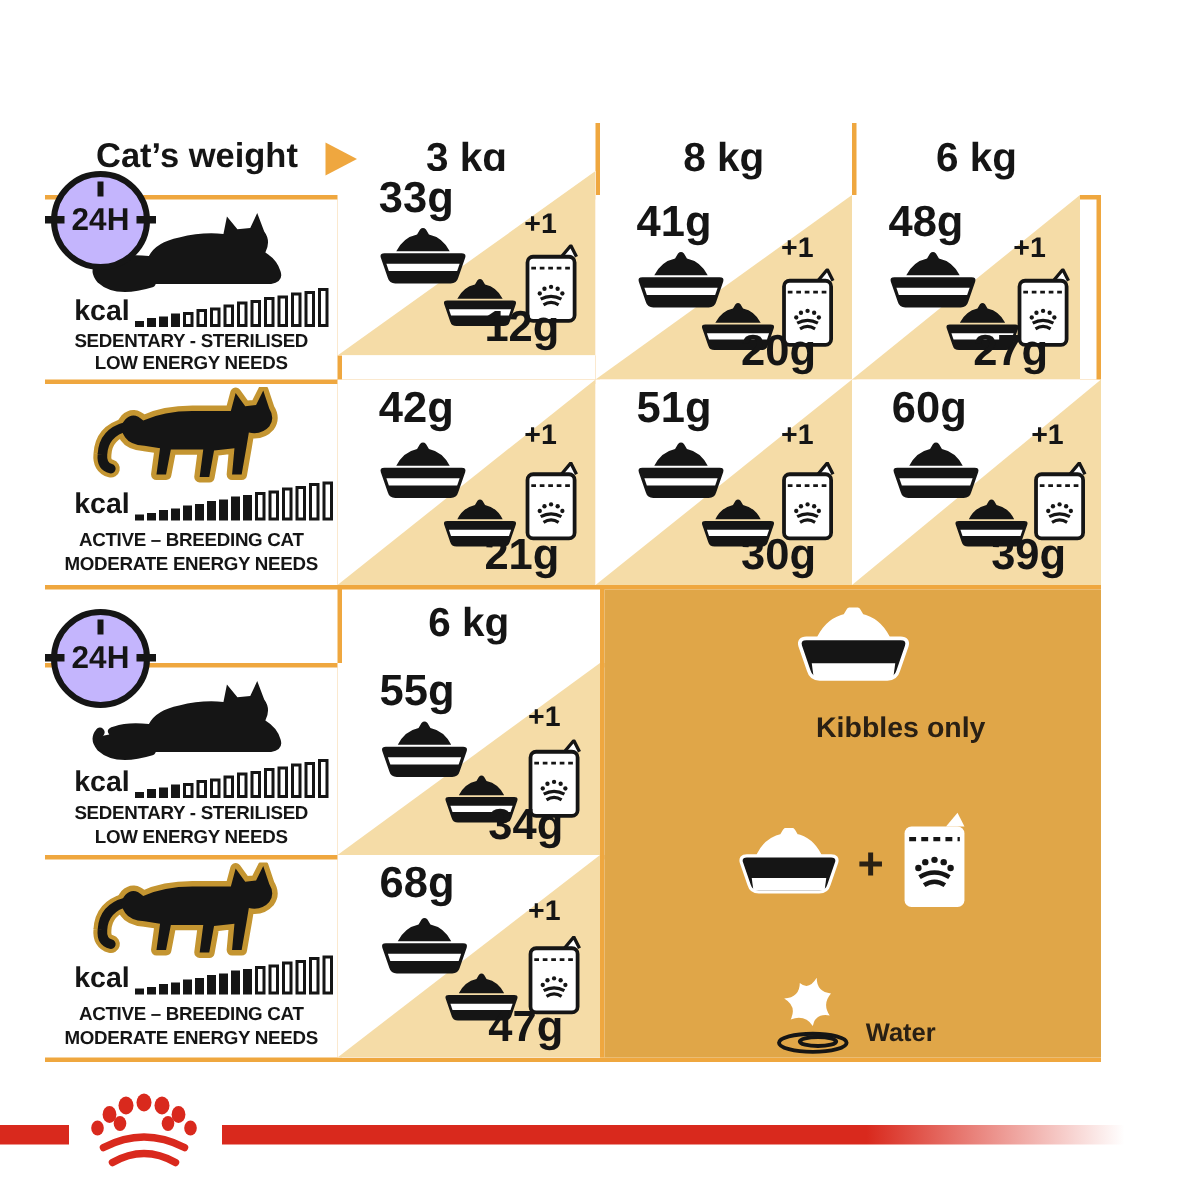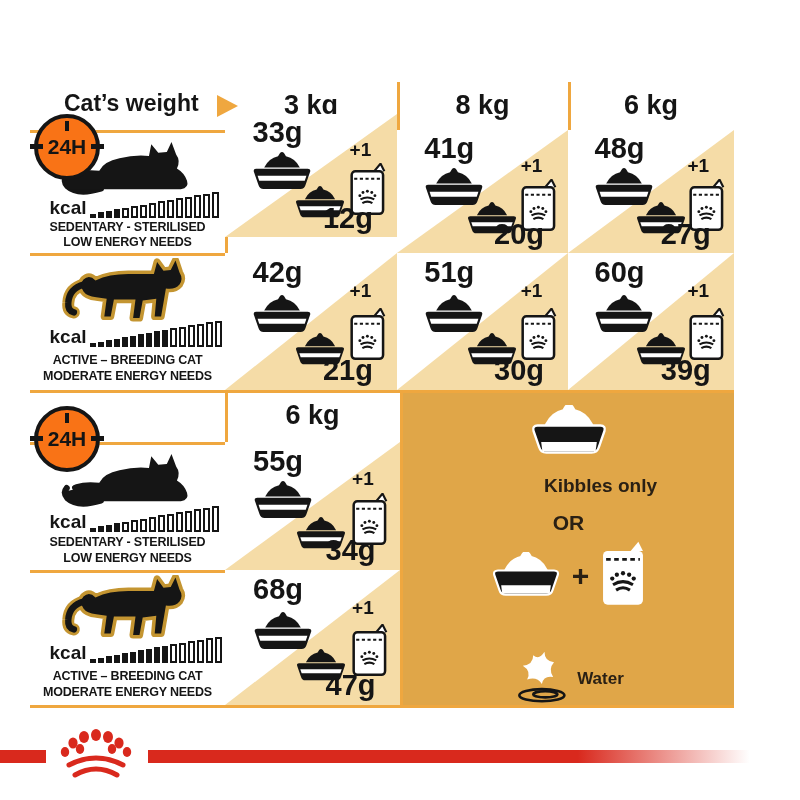--- a/index.html
+++ b/index.html
@@ -8,21 +8,21 @@
   .abs{position:absolute;}
   #main-title{position:absolute;left:0;top:4px;width:100%;text-align:center;
     font-size:44px;font-weight:800;letter-spacing:-1px;color:#d9291d;white-space:nowrap;}
   .line{position:absolute;background:#efa73f;}
   .weight-label{font-size:23px;font-weight:700;white-space:nowrap;}
   .arrow-right{width:0;height:0;border-top:11px solid transparent;border-bottom:11px solid transparent;
     border-left:21px solid #efa73f;}
   .col-head{position:absolute;text-align:center;font-size:27px;font-weight:700;}
   
   .badge{position:absolute;width:66px;height:66px;border-radius:50%;border:4px solid #151515;
-    background:#f97316;box-sizing:border-box;z-index:5;}
+    background:#c4b5fd;box-sizing:border-box;z-index:5;}
   .badge .tick{position:absolute;top:3px;left:50%;width:4px;height:10px;background:#151515;transform:translateX(-50%);}
   .badge .blabel{position:absolute;top:17px;left:0;width:100%;text-align:center;font-size:21px;font-weight:800;}
   .badge .dash{position:absolute;top:26px;width:13px;height:5px;background:#151515;}
   .badge .dash.l{left:-8px;} .badge .dash.r{right:-8px;}
   
   .rowlabel{position:absolute;}
   .catwrap{position:absolute;left:0;top:4%;width:100%;text-align:center;}
   .kcalrow{position:absolute;left:10%;top:47%;height:30px;display:flex;align-items:flex-end;}
   .kcalrow .kcal{font-size:19px;font-weight:800;margin-right:4px;line-height:20px;}
   .bars{display:flex;align-items:flex-end;}
@@ -46,21 +46,21 @@
   #legend .cen{position:absolute;left:0;width:100%;text-align:center;font-weight:800;}
   #legend .bowl1{top:12px;}
   #legend .t-kibbles{top:82px;font-size:19px;margin-left:32px;}
   #legend .t-or{top:118px;font-size:21px;}
   #legend .mixrow{position:absolute;left:0;top:148px;width:100%;display:flex;justify-content:center;
     align-items:center;gap:10px;}
   #legend .plus-sign{font-size:30px;font-weight:800;line-height:30px;}
   #legend .t-kp{top:216px;font-size:19px;}
   #legend .t-pn{top:239px;font-size:16.5px;white-space:nowrap;}
   #legend .waterrow{position:absolute;left:0;top:258px;width:100%;display:flex;justify-content:center;
-    align-items:flex-start;gap:8px;}
+    align-items:center;gap:8px;}
   #legend .t-water{font-size:17px;font-weight:800;margin-top:18px;}
   
   .stripe{position:absolute;top:750px;height:13px;background:#d9291d;}
   .stripe.right{background:linear-gradient(to right,#d9291d 0%,#d9291d 70%,rgba(217,41,29,0) 98%);}
 </style>
 </head>
 <body>
 
 <div id="stage">
 
@@ -168,21 +168,21 @@
               <path d="M-8 10 Q0 5 8 10" fill="none" stroke="#151515" stroke-width="3.4"></path>
             </g>
           </svg></div>
         <div class="bowl-small"><svg width="56" height="35" viewBox="0 0 100 62">
             <path d="M23 25 Q30 11 44 8 L47 3 Q50 0 53 3 L56 8 Q70 11 77 25 Z" fill="#151515"></path>
             <path d="M11 27 L89 27 Q94 27 92.6 31.5 L85.5 52 Q84 57.5 78 57.5 L22 57.5 Q16 57.5 14.5 52 L7.4 31.5 Q6 27 11 27 Z" fill="#151515"></path>
             <polygon points="13,37.5 87,37.5 84.5,45 15.5,45" fill="#ffffff"></polygon>
           </svg></div>
         <div class="g-mix">20g</div>
       </div>
-      <div class="cell" style="left: 568px; top: 130px; width: 166px; height: 123px;">
+      <div class="cell" style="left: 568px; top: 130px; width: 152px; height: 123px;">
         <div class="tri"></div>
         <div class="g-big">48g</div>
         <div class="bowl-big"><svg width="66" height="41" viewBox="0 0 100 62">
             <path d="M23 25 Q30 11 44 8 L47 3 Q50 0 53 3 L56 8 Q70 11 77 25 Z" fill="#151515"></path>
             <path d="M11 27 L89 27 Q94 27 92.6 31.5 L85.5 52 Q84 57.5 78 57.5 L22 57.5 Q16 57.5 14.5 52 L7.4 31.5 Q6 27 11 27 Z" fill="#151515"></path>
             <polygon points="13,37.5 87,37.5 84.5,45 15.5,45" fill="#ffffff"></polygon>
           </svg></div>
         <div class="plus1">+1</div>
         <div class="pouch"><svg width="38" height="54" viewBox="0 0 60 86">
             <path d="M40 13 L50 1 L56 13" fill="#ffffff" stroke="#151515" stroke-width="3.5" stroke-linejoin="round"></path>
@@ -458,21 +458,20 @@
     <div class="cen bowl1">
       <svg width="82" height="50" viewBox="0 0 100 62">
         <g stroke="#ffffff" stroke-width="6" paint-order="stroke" stroke-linejoin="round">
           <path d="M23 25 Q30 11 44 8 L47 3 Q50 0 53 3 L56 8 Q70 11 77 25 Z" fill="#ffffff"></path>
           <path d="M11 27 L89 27 Q94 27 92.6 31.5 L85.5 52 Q84 57.5 78 57.5 L22 57.5 Q16 57.5 14.5 52 L7.4 31.5 Q6 27 11 27 Z" fill="#151515"></path>
         </g>
         <polygon points="15.5,46 84.5,46 83,57.5 17,57.5" fill="#ffffff"></polygon>
       </svg>
     </div>
     <div class="cen t-kibbles">Kibbles only</div>
-    <div class="cen t-or">OR</div>
     <div class="mixrow">
       <span>
         <svg width="72" height="45" viewBox="0 0 100 62">
           <g stroke="#ffffff" stroke-width="6" paint-order="stroke" stroke-linejoin="round">
             <path d="M23 25 Q30 11 44 8 L47 3 Q50 0 53 3 L56 8 Q70 11 77 25 Z" fill="#ffffff"></path>
             <path d="M11 27 L89 27 Q94 27 92.6 31.5 L85.5 52 Q84 57.5 78 57.5 L22 57.5 Q16 57.5 14.5 52 L7.4 31.5 Q6 27 11 27 Z" fill="#151515"></path>
           </g>
           <polygon points="15.5,46 84.5,46 83,57.5 17,57.5" fill="#ffffff"></polygon>
         </svg>
       </span>

